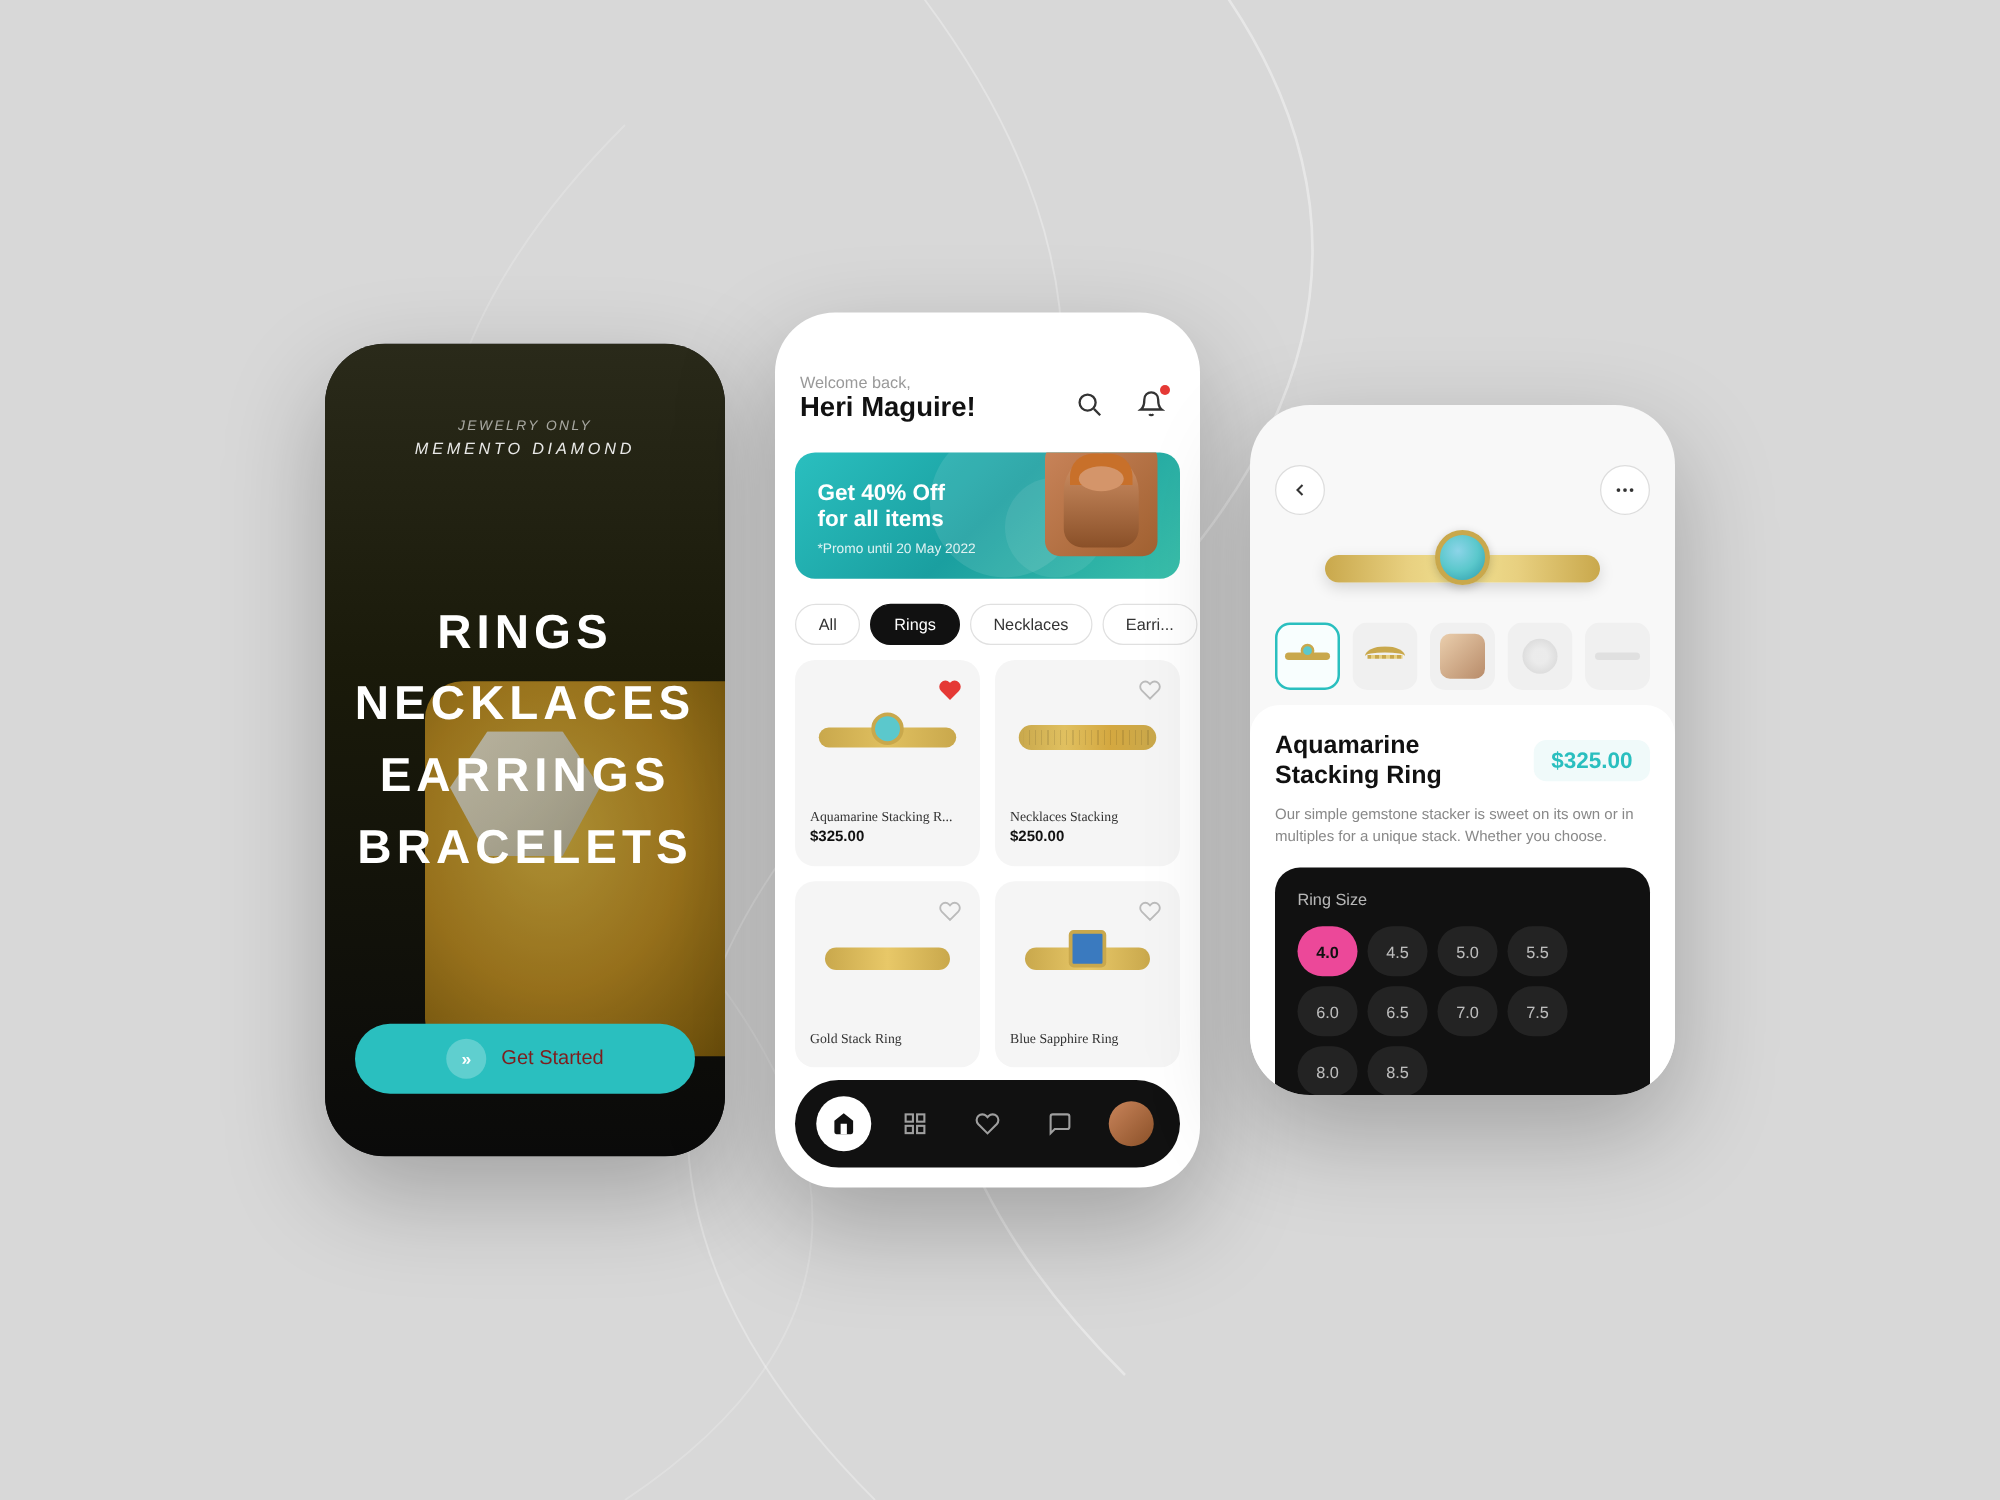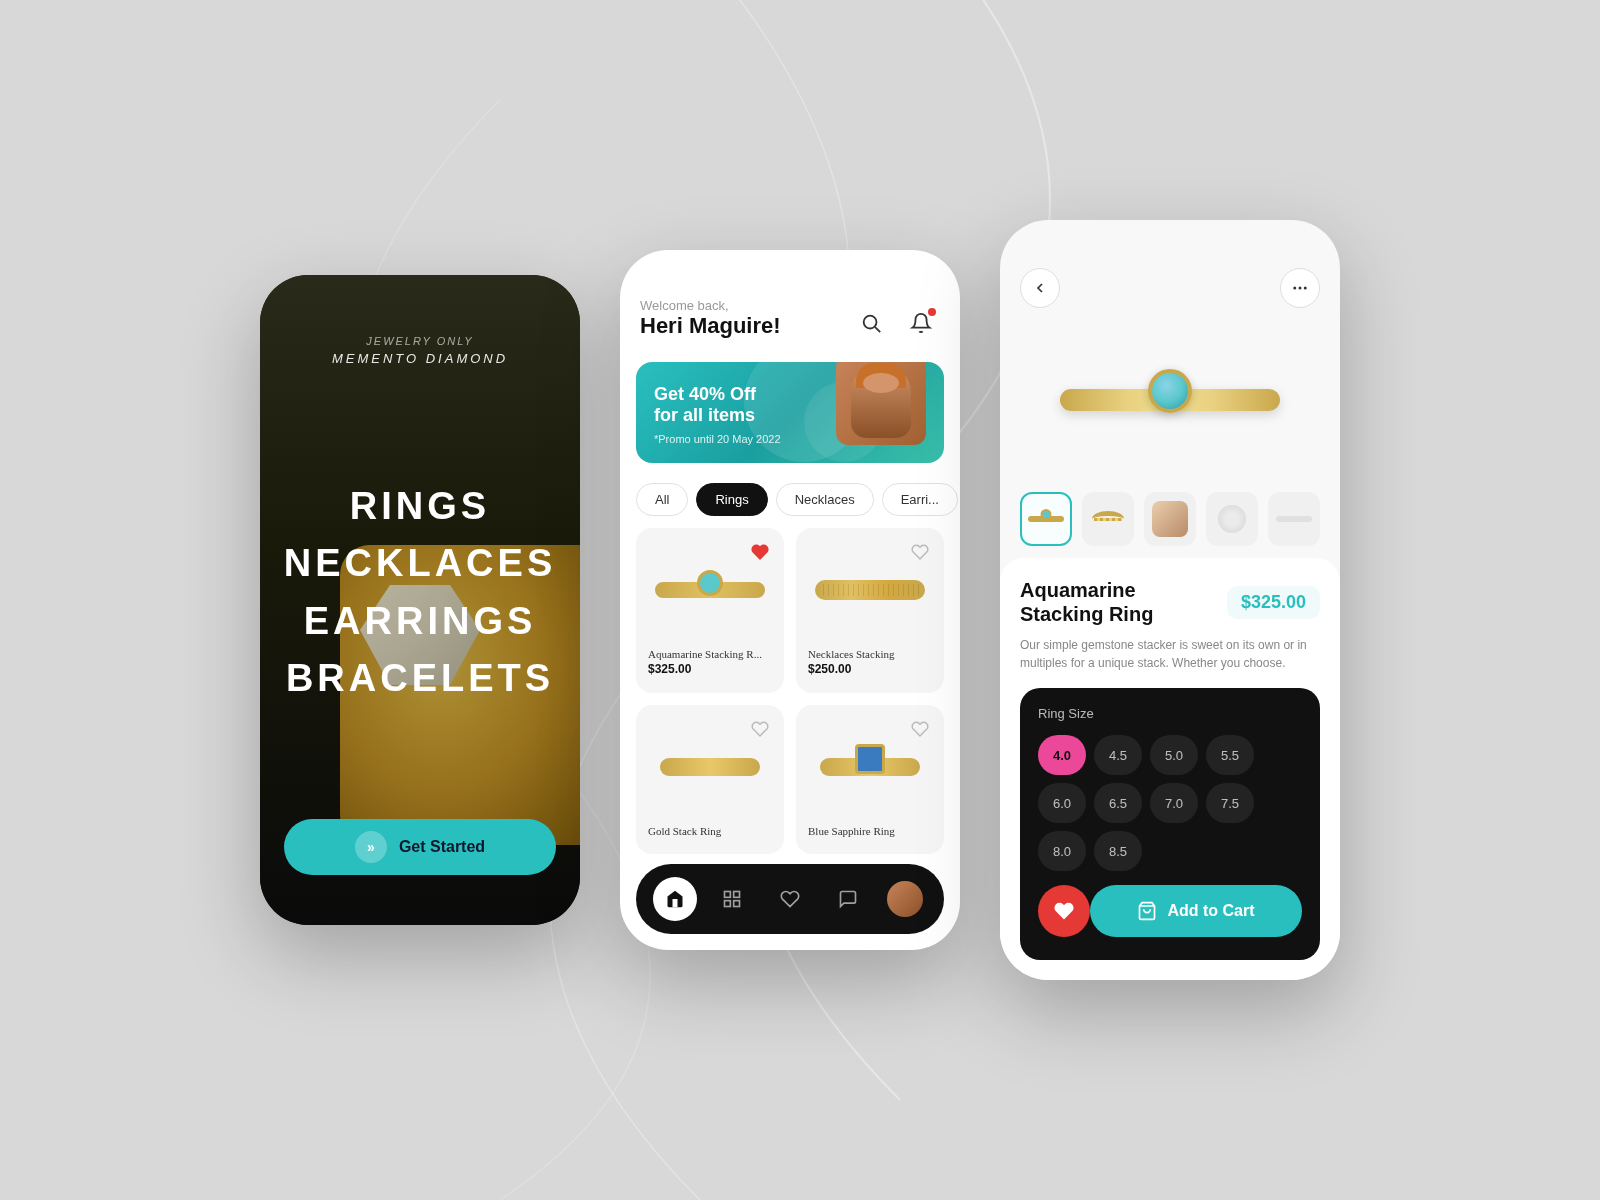--- a/index.html
+++ b/index.html
@@ -116,23 +116,23 @@
       background: rgba(255,255,255,0.25);
       border-radius: 50%;
       display: flex;
       align-items: center;
       justify-content: center;
       color: white;
       font-size: 14px;
       font-weight: bold;
     }
     .splash-btn-text {
-      color: #0f172a;
+      color: #7f1d1d;
       font-size: 16px;
-      font-weight: 700;
+      font-weight: 400;
     }
 
     
     .phone-browse {
       width: 340px;
       height: 700px;
       background: #ffffff;
       display: flex;
       flex-direction: column;
     }
@@ -384,21 +384,21 @@
     .nav-avatar {
       width: 36px;
       height: 36px;
       border-radius: 50%;
       background: linear-gradient(135deg, #c9845a, #8a5028);
     }
 
     
     .phone-detail {
       width: 340px;
-      height: 760px;
+      height: 552px;
       background: #f8f8f8;
       display: flex;
       flex-direction: column;
     }
     .detail-header {
       display: flex;
       justify-content: space-between;
       align-items: center;
       padding: 48px 20px 12px;
     }

